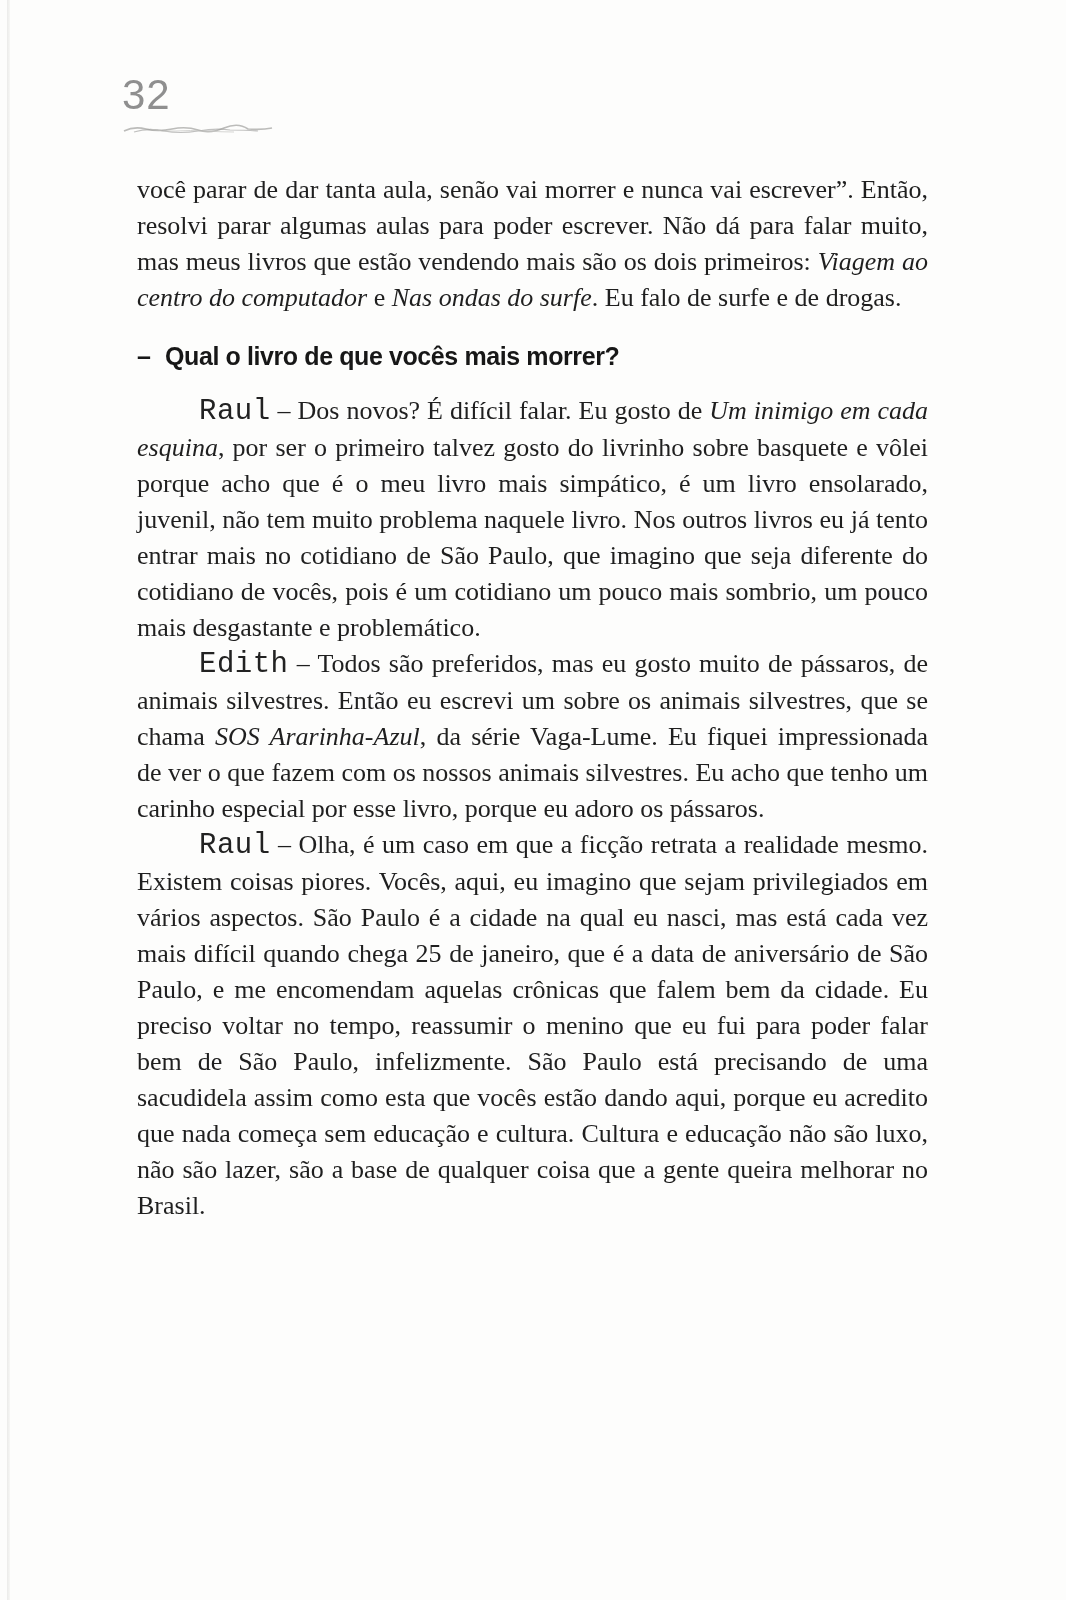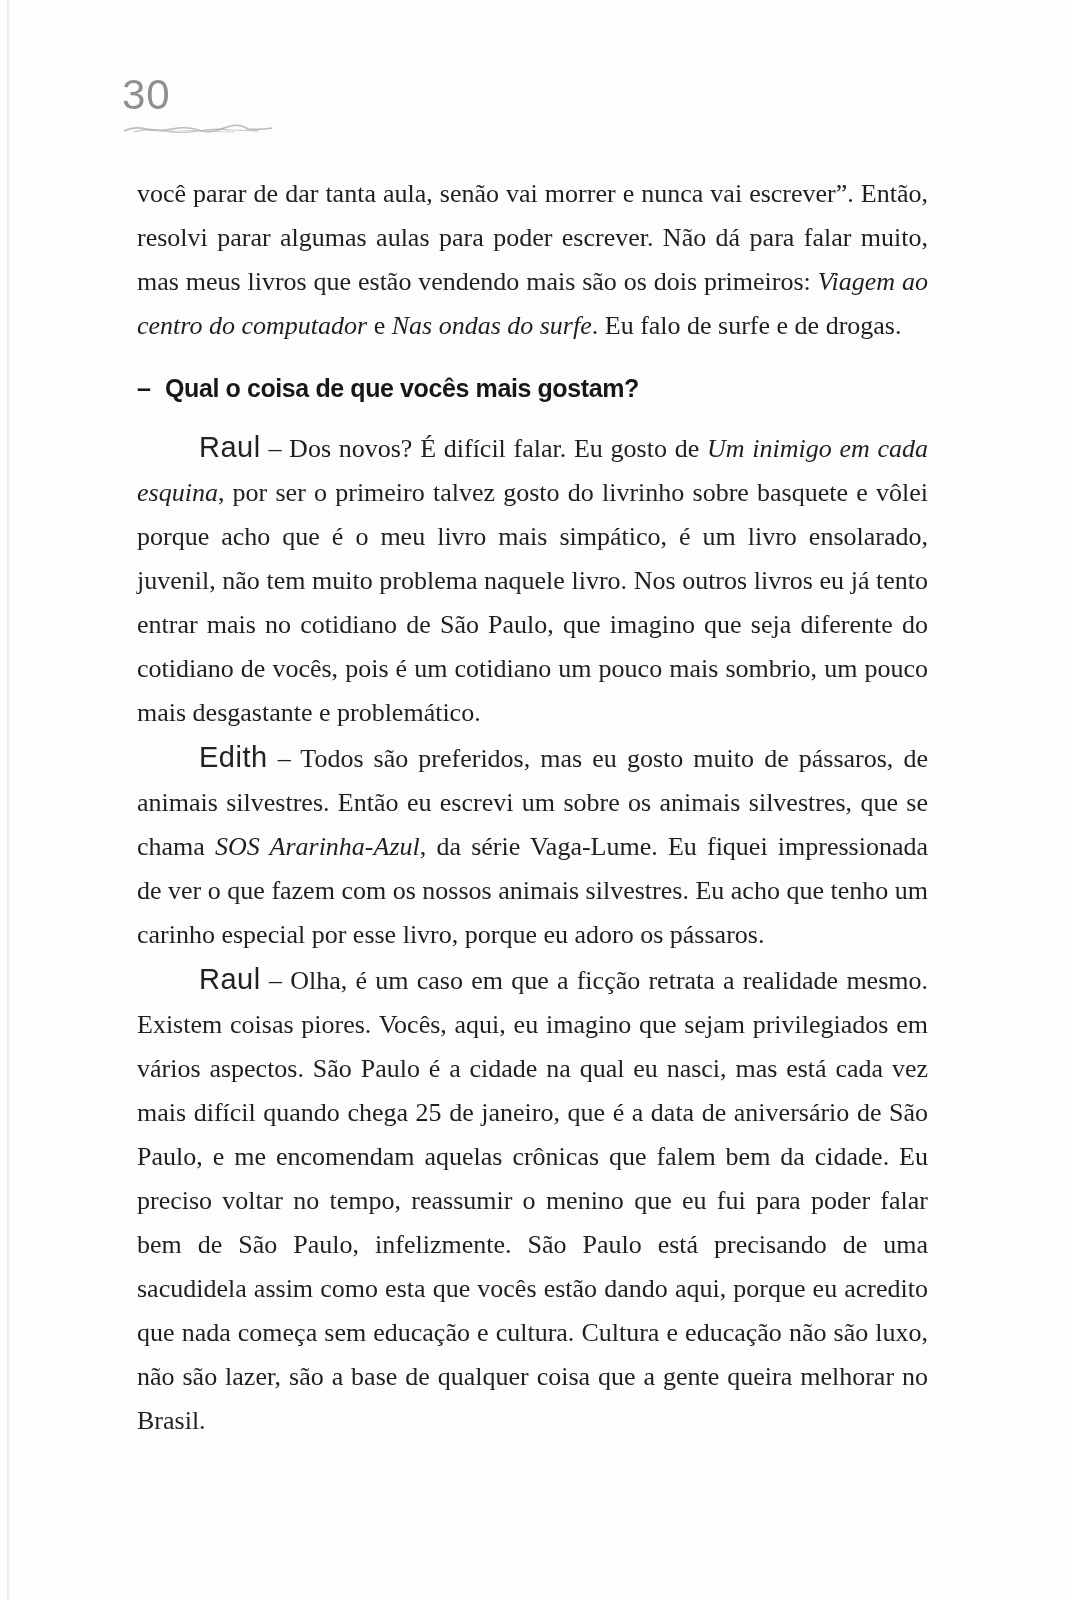--- a/index.html
+++ b/index.html
@@ -45,30 +45,30 @@
     display: block;
     margin-top: 4px;
     margin-left: -2px;
   }
   .text-block {
     width: 791px;
   }
   p.serif {
     margin: 0;
     font-size: 26px;
-    line-height: 44px;
+    line-height: 36px;
     text-align: justify;
     text-justify: inter-word;
   }
   p.serif.indent {
     text-indent: 62px;
   }
   .i { font-style: italic; }
   .sp {
-    font-family: Liberation Sans, sans-serif;
+    font-family: Liberation Mono, monospace;
     font-size: 29px;
     font-weight: 400;
     letter-spacing: 0.5px;
     color: #222;
   }
   .question {
     margin: 22px 0 18px 0;
     padding-left: 28px;
     font-family: "Liberation Sans", sans-serif;
     font-size: 25px;
@@ -85,34 +85,34 @@
   }
 </style>
 </head>
 <body>
 
 <div class="scan-edge"></div>
 
 <div class="page">
 
   <header class="page-header">
-    <div class="pagenum">30</div>
+    <div class="pagenum">32</div>
     <svg class="flourish" width="180" height="16" viewBox="0 0 180 16">
       <path d="M4 11 q10 -5 22 -2 t26 0 t26 1 t26 -2 t24 1 q14 1 24 -1" fill="none" stroke="#b0b0ae" stroke-width="1.6" opacity="0.85"></path>
       <path d="M14 12 q14 -4 30 -1 t34 0 t32 -1 q16 0 28 1" fill="none" stroke="#9a9a98" stroke-width="1.2" opacity="0.6"></path>
       <path d="M30 9 q12 3 26 2 t30 0 t28 1" fill="none" stroke="#c4c4c2" stroke-width="1.0" opacity="0.7"></path>
     </svg>
   </header>
 
   <main class="text-block">
 
     <p class="serif"><span>você parar de dar tanta aula, senão vai morrer e nunca vai escrever”. Então, resolvi parar algumas aulas para poder escrever. Não dá para falar muito, mas meus livros que estão vendendo mais são os dois primeiros: </span><span class="i">Viagem ao centro do computador</span><span> e </span><span class="i">Nas ondas do surfe</span><span>. Eu falo de surfe e de drogas.</span></p>
 
     <div class="question">
-      <span class="q-dash">–</span><span>Qual o coisa de que vocês mais gostam?</span>
+      <span class="q-dash">–</span><span>Qual o livro de que vocês mais morrer?</span>
     </div>
 
     <p class="serif indent"><span class="sp">Raul</span><span> – Dos novos? É difícil falar. Eu gosto de </span><span class="i">Um inimigo em cada esquina</span><span>, por ser o primeiro talvez gosto do livrinho sobre basquete e vôlei porque acho que é o meu livro mais simpático, é um livro ensolarado, juvenil, não tem muito problema naquele livro. Nos outros livros eu já tento entrar mais no cotidiano de São Paulo, que imagino que seja diferente do cotidiano de vocês, pois é um cotidiano um pouco mais sombrio, um pouco mais desgastante e problemático.</span></p>
 
     <p class="serif indent"><span class="sp">Edith</span><span> – Todos são preferidos, mas eu gosto muito de pássaros, de animais silvestres. Então eu escrevi um sobre os animais silvestres, que se chama </span><span class="i">SOS Ararinha-Azul</span><span>, da série Vaga-Lume. Eu fiquei impressionada de ver o que fazem com os nossos animais silvestres. Eu acho que tenho um carinho especial por esse livro, porque eu adoro os pássaros.</span></p>
 
 
     <p class="serif indent"><span class="sp">Raul</span><span> – Olha, é um caso em que a ficção retrata a realidade mesmo. Existem coisas piores. Vocês, aqui, eu imagino que sejam privilegiados em vários aspectos. São Paulo é a cidade na qual eu nasci, mas está cada vez mais difícil quando chega 25 de janeiro, que é a data de aniversário de São Paulo, e me encomendam aquelas crônicas que falem bem da cidade. Eu preciso voltar no tempo, reassumir o menino que eu fui para poder falar bem de São Paulo, infelizmente. São Paulo está precisando de uma sacudidela assim como esta que vocês estão dando aqui, porque eu acredito que nada começa sem educação e cultura. Cultura e educação não são luxo, não são lazer, são a base de qualquer coisa que a gente queira melhorar no Brasil.</span></p>
 
   </main>

